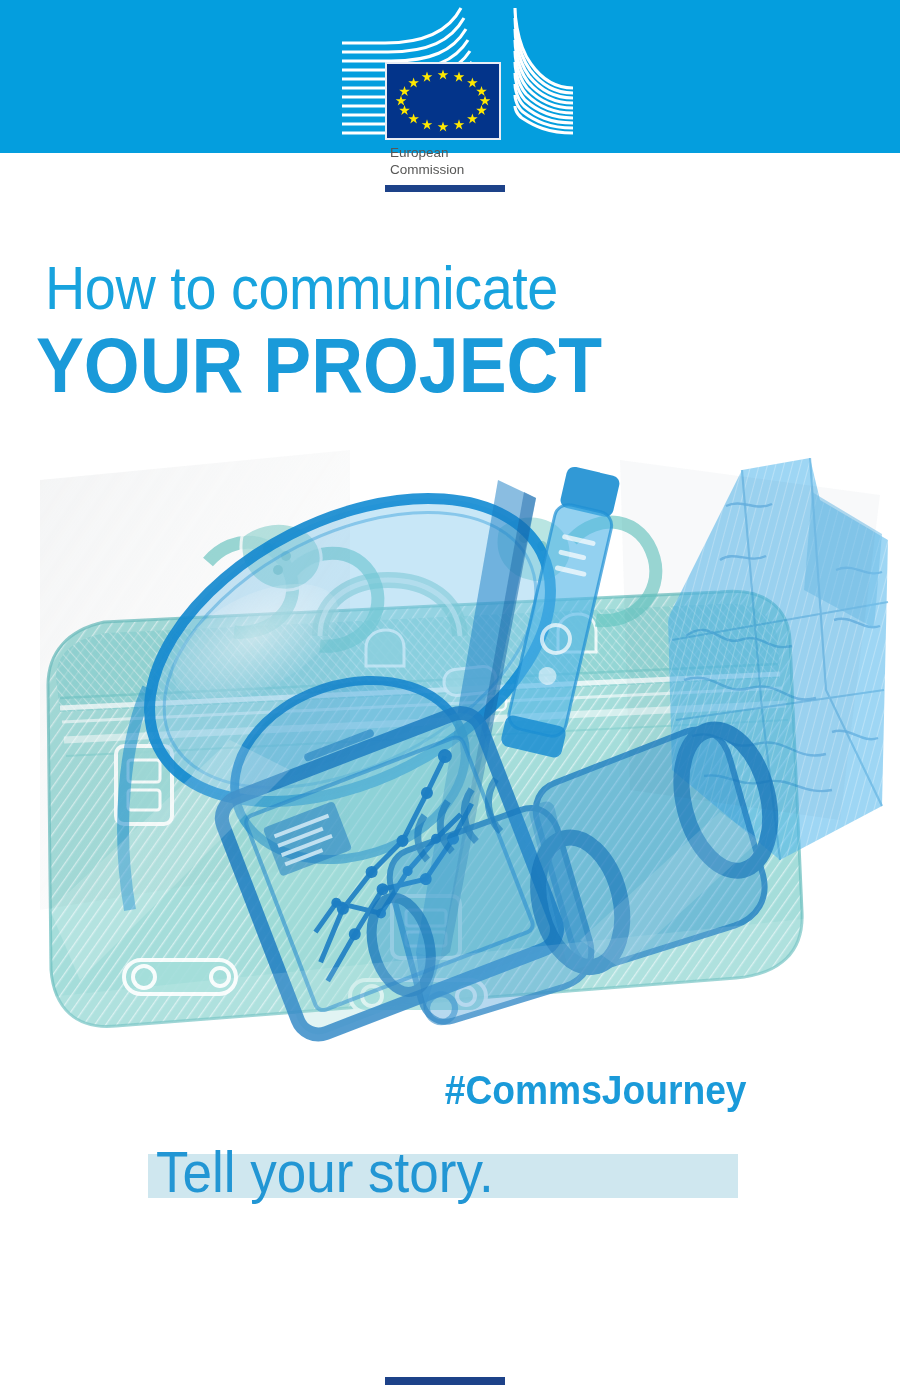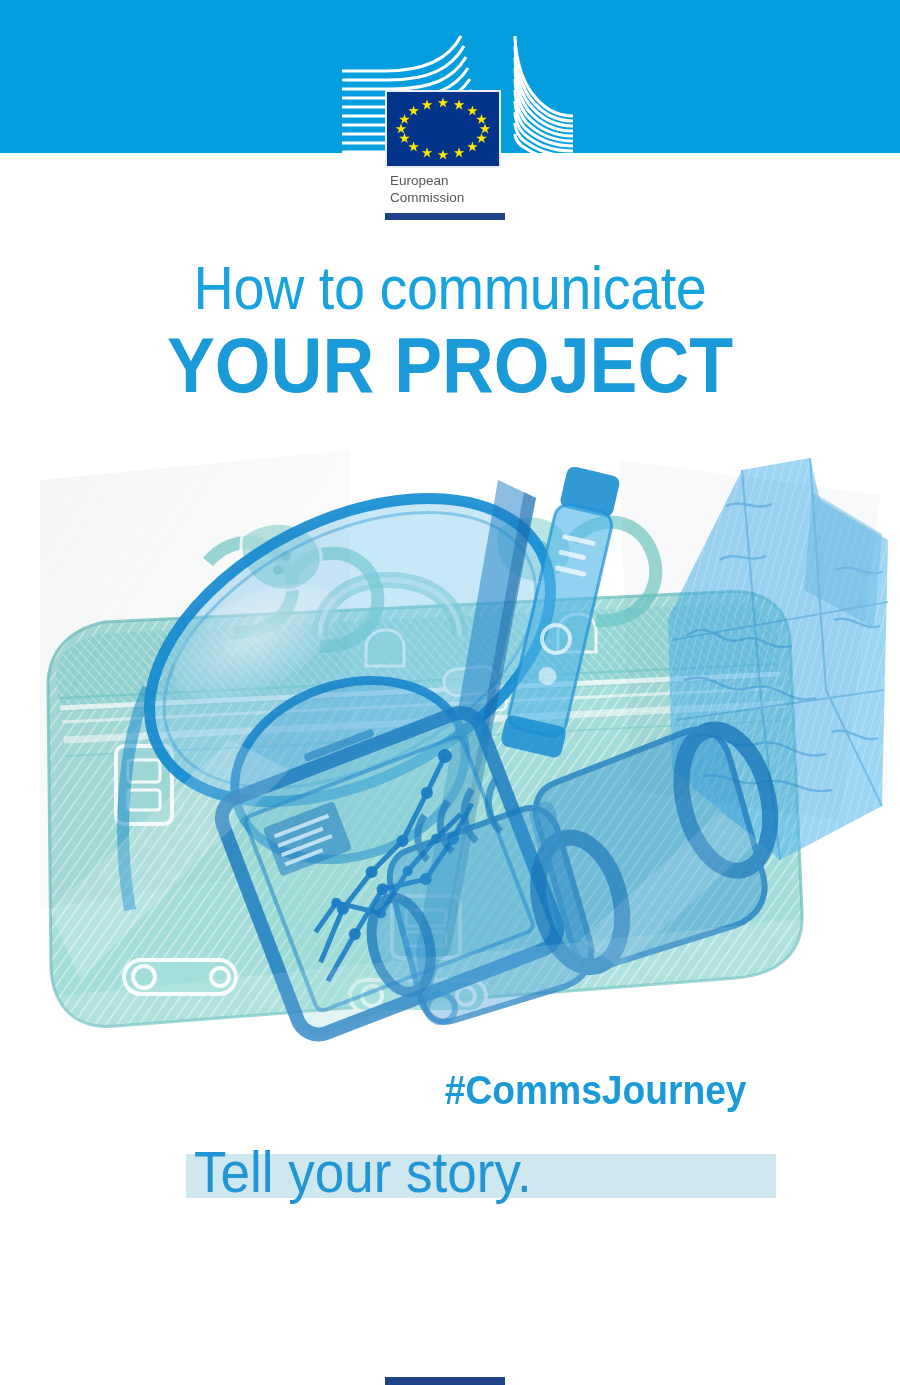--- a/index.html
+++ b/index.html
@@ -27,33 +27,32 @@
     left: 0; top: 0;
     width: 900px;
     height: 153px;
     background: #049ede;
   }
 
   
   .ec-logo {
     position: absolute;
     left: 325px;
-    top: 30px;
+    top: 2px;
     width: 250px;
     height: 196px;
   }
   .ec-logo svg { display: block; }
 
   
   .title-block {
     position: absolute;
     left: 0;
     top: 255px;
     width: 900px;
-    text-align: center;
     pointer-events: none;
   }
   .title-line1 {
     font-family: "Liberation Sans Narrow", "Liberation Sans", sans-serif;
     font-size: 62px;
     font-weight: 400;
     color: #18a3de;
     letter-spacing: -0.5px;
     line-height: 1.05;
     transform: scaleX(0.90);
@@ -103,21 +102,20 @@
   
   .tagline {
     position: absolute;
     left: 148px;
     top: 1152px;
     width: 640px;
   }
   .tag-row {
     position: relative;
     height: 74px;
-    margin-left: 38px;
   }
   .tag-bar {
     position: absolute;
     left: 0;
     top: 2px;
     width: 590px;
     height: 44px;
     background: #cfe7ef;
   }
   .tag-bar.second { top: 2px; }

